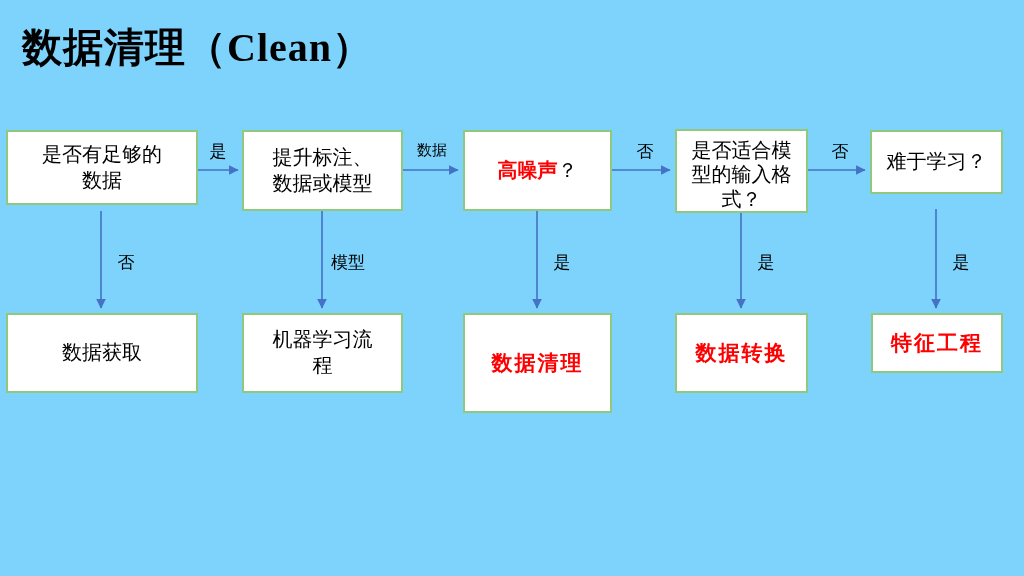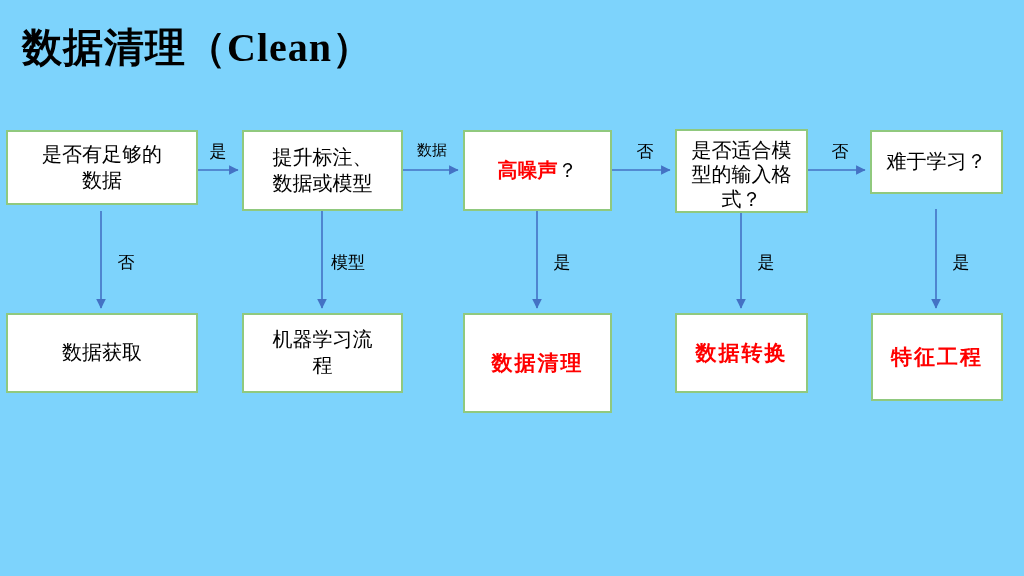--- a/index.html
+++ b/index.html
@@ -53,21 +53,21 @@
   .b-r1c1{left:6px;  top:130px; width:192px; height:75px;}
   .b-r1c2{left:242px; top:130px; width:161px; height:81px;}
   .b-r1c3{left:463px; top:130px; width:149px; height:81px;}
   .b-r1c4{left:675px; top:129px; width:133px; height:84px; line-height:1.22;align-items:flex-end;}
   .b-r1c5{left:870px; top:130px; width:133px; height:64px;text-align:center;}
   
   .b-r2c1{left:6px;  top:313px; width:192px; height:80px;}
   .b-r2c2{left:242px; top:313px; width:161px; height:80px;}
   .b-r2c3{left:463px; top:313px; width:149px; height:100px;}
   .b-r2c4{left:675px; top:313px; width:133px; height:80px;}
-  .b-r2c5{left:871px; top:313px; width:132px; height:88px;}
+  .b-r2c5{left:871px; top:313px; width:132px; height:60px;}
   
   .lbl-h1{left:218px; top:140px;}
   .lbl-h2{left:432px; top:141px; font-size:15px;}
   .lbl-h3{left:645px; top:140px;}
   .lbl-h4{left:840px; top:140px;}
   
   .lbl-v1{left:126px; top:251px;}
   .lbl-v2{left:348px; top:251px;}
   .lbl-v3{left:562px; top:251px;}
   .lbl-v4{left:766px; top:251px;}

